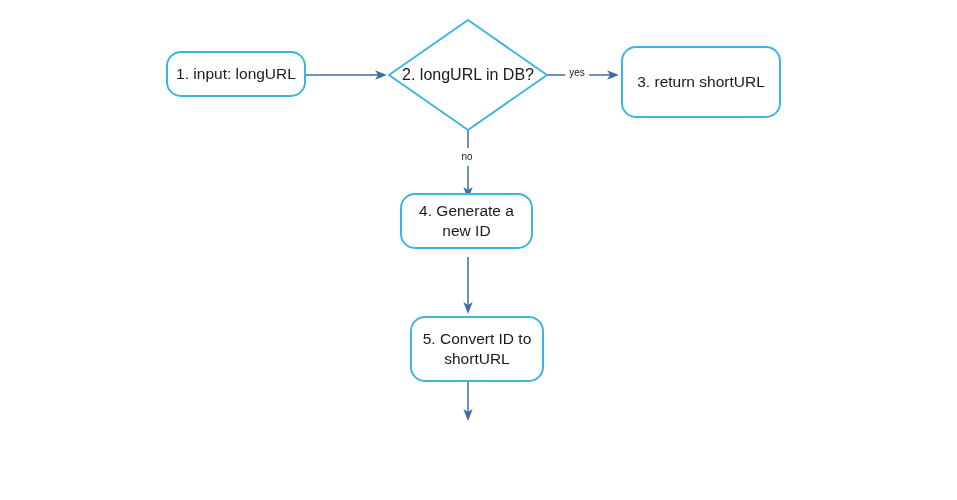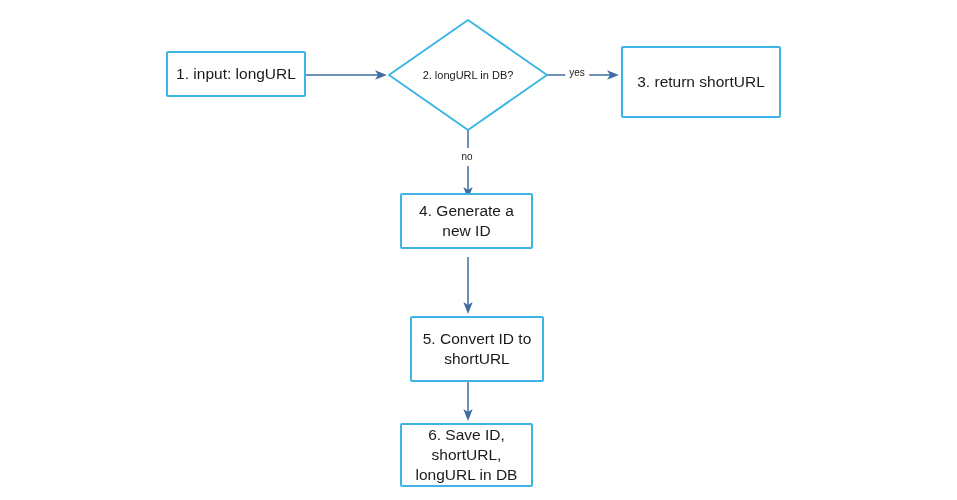--- a/index.html
+++ b/index.html
@@ -38,24 +38,24 @@
     text-align: center;
     color: var(--text, #1a1a1a);
     font-size: 15.5px;
     line-height: 20px;
     white-space: pre-line;
   }
 
   .rect {
     background: var(--node-fill, #ffffff);
     border: 2px solid var(--node-border, #3db5e4);
-    border-radius: 2px;
+    border-radius: 15px;
   }
 
-  .diamond-label { font-size: 11px; text-align: right; }
+  .diamond-label { font-size: 16px; text-align: right; }
 
   .edge-label {
     position: absolute;
     transform: translate(-50%, -50%);
     background: var(--background, #ffffff);
     padding: 0 4px;
     font-size: 10px;
     line-height: 18px;
     color: var(--text, #1a1a1a);
     white-space: nowrap;
@@ -87,21 +87,18 @@
   <div class="node diamond-label" style="left:389px; top:55px; width:158px; height:40px;">2. longURL in DB?</div>
 
   <div class="node rect" style="left:621px; top:46px; width:160px; height:72px;">3. return shortURL</div>
 
   <div class="node rect" style="left:400px; top:193px; width:133px; height:56px;">4. Generate a
 new ID</div>
 
   <div class="node rect" style="left:410px; top:316px; width:134px; height:66px;">5. Convert ID to
 shortURL</div>
 
-  <div class="node rect" style="left:400px; top:423px; width:133px; height:64px;">6. Save ID,
-shortURL,
-longURL in DB</div>
 
   <span class="edge-label" style="left:577px; top:73px;">yes</span>
 
   <span class="edge-label" style="left:467px; top:157px;">no</span>
 
 </div>
 
 </body></html>

